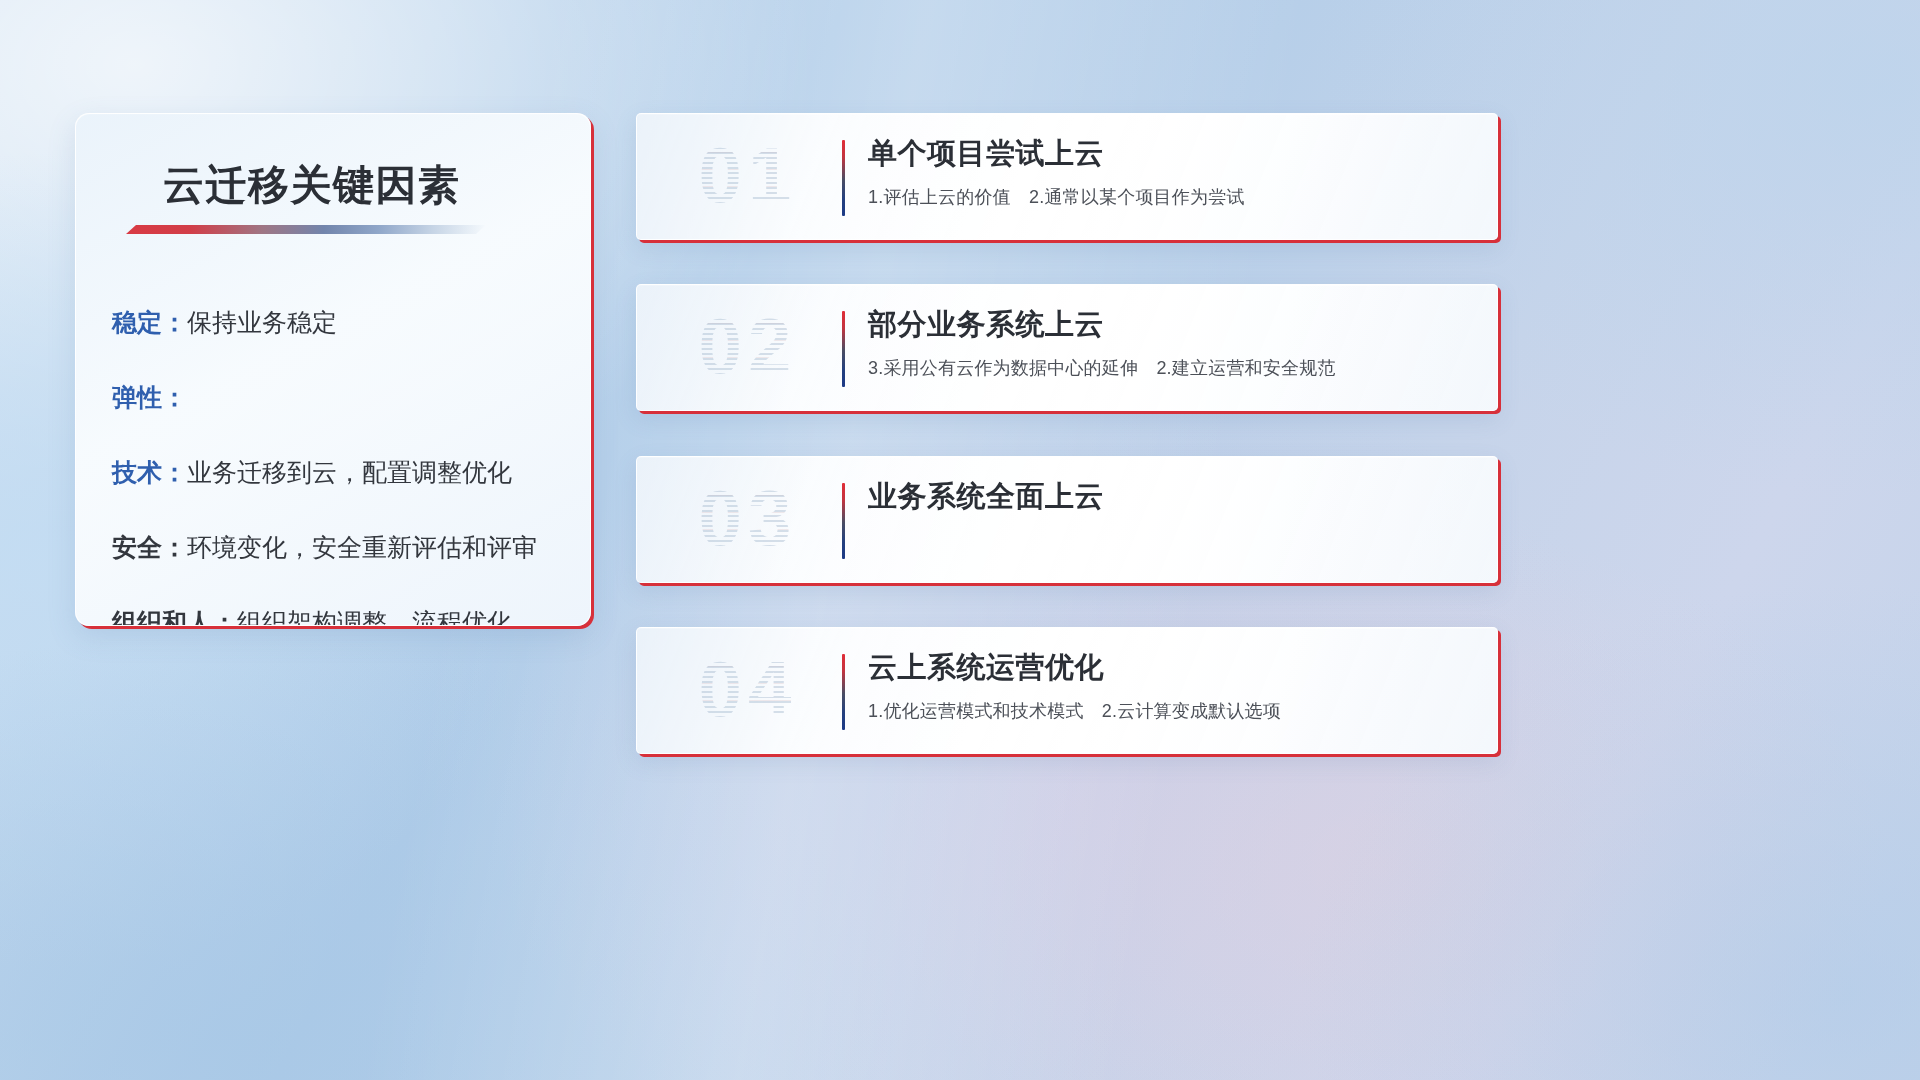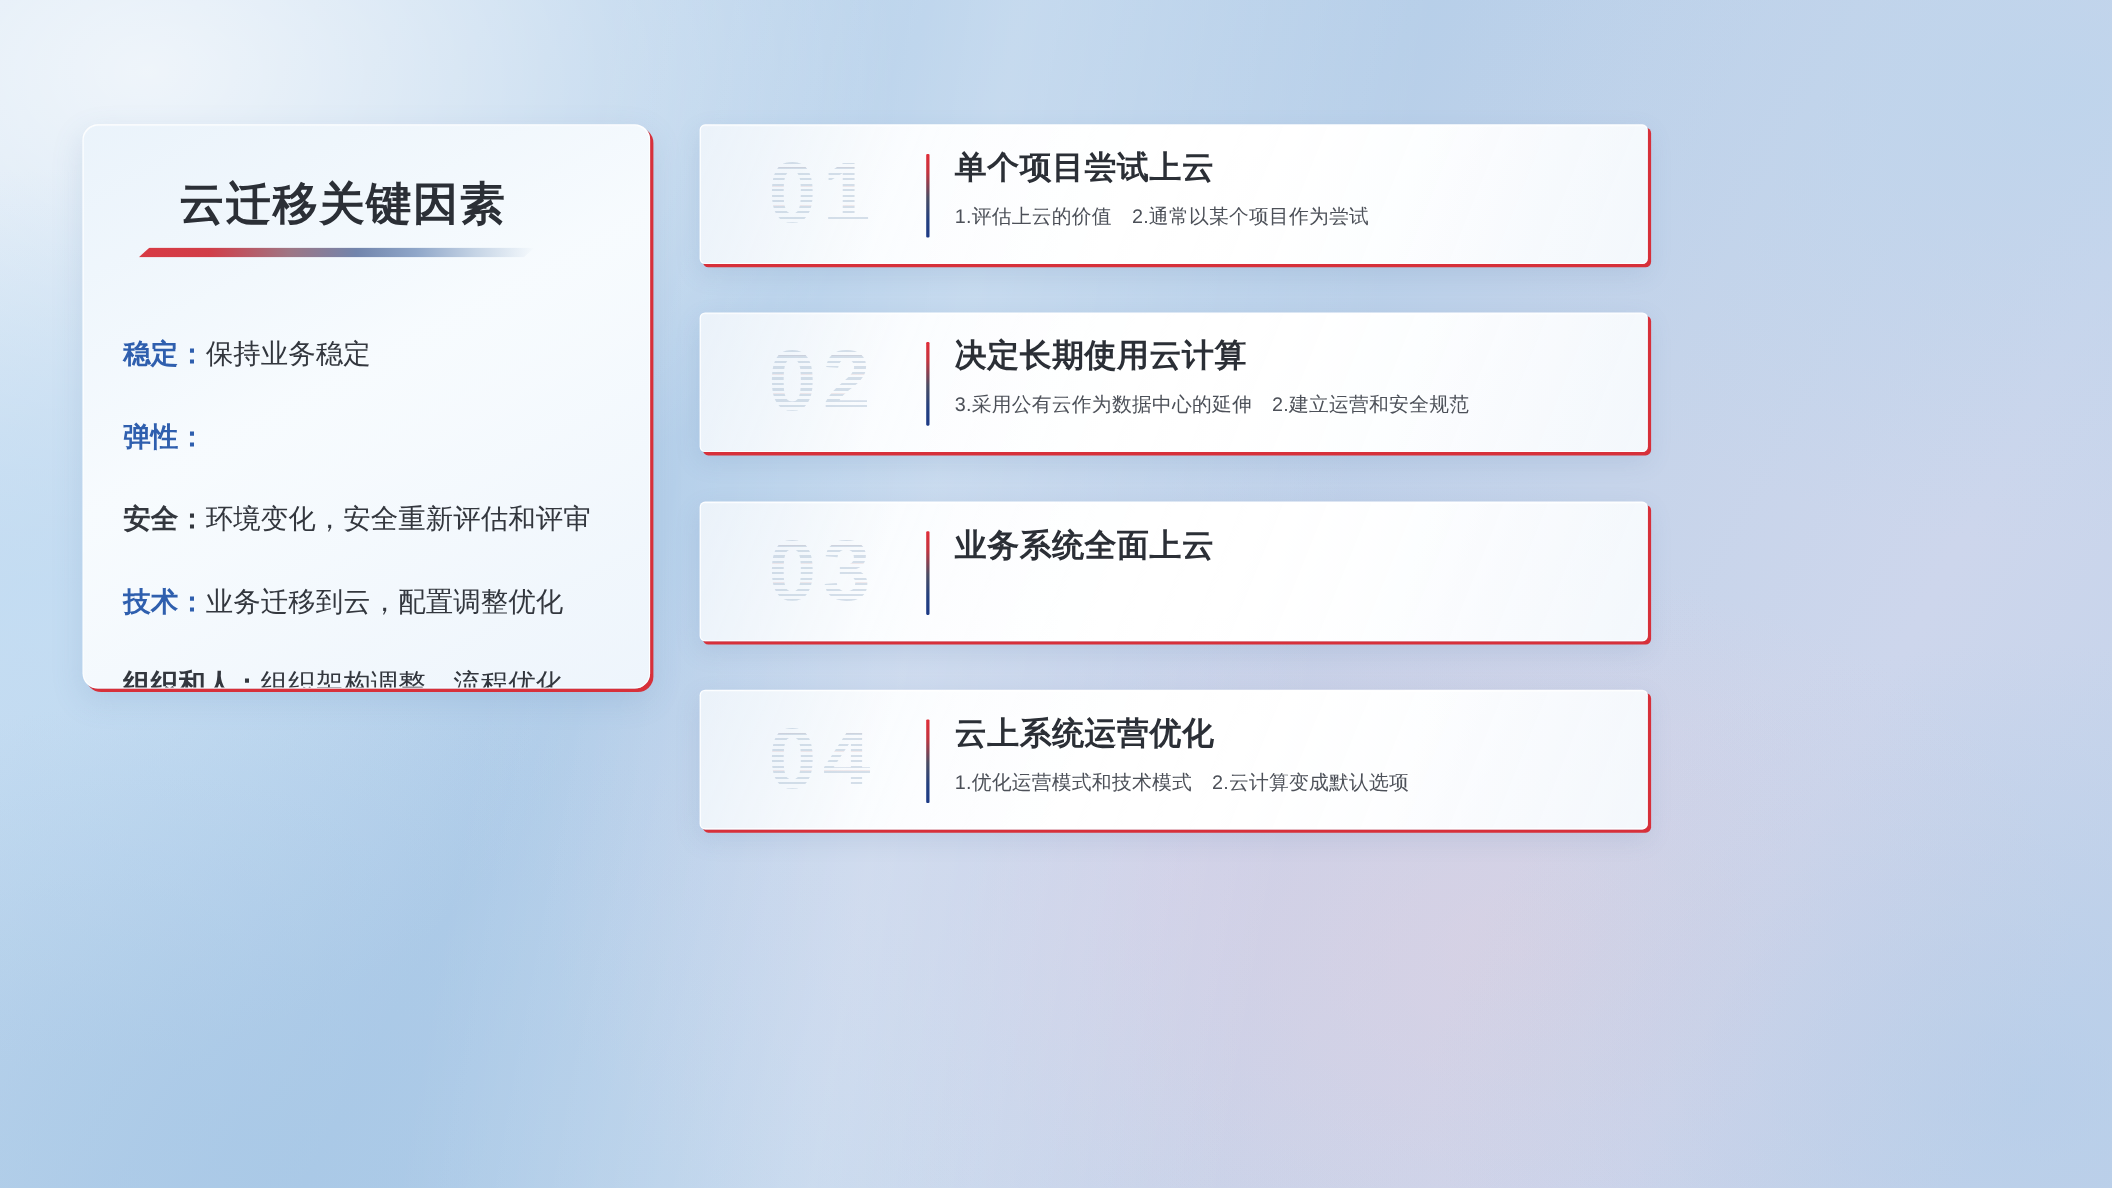--- a/index.html
+++ b/index.html
@@ -200,30 +200,30 @@
       <div class="panel-row">
         <span class="panel-label accent">稳定：</span>
         <span class="panel-text">保持业务稳定</span>
       </div>
 
       <div class="panel-row">
         <span class="panel-label accent">弹性：</span>
       </div>
 
       <div class="panel-row">
+        <span class="panel-label accent">技术：</span>
+        <span class="panel-text">业务迁移到云，配置调整优化</span>
+      </div>
+
+      <div class="panel-row">
         <span class="panel-label plain">安全：</span>
         <span class="panel-text">环境变化，安全重新评估和评审</span>
       </div>
 
       <div class="panel-row">
-        <span class="panel-label accent">技术：</span>
-        <span class="panel-text">业务迁移到云，配置调整优化</span>
-      </div>
-
-      <div class="panel-row">
         <span class="panel-label plain">组织和人：</span>
         <span class="panel-text">组织架构调整，流程优化，</span>
       </div>
 
       <div class="panel-row">
         <span class="panel-label plain"></span>
         <span class="panel-text">人员技能培训</span>
       </div>
 
     </div>
@@ -239,21 +239,21 @@
       <div class="step-sub">1.评估上云的价值　2.通常以某个项目作为尝试</div>
     </div>
   </div>
 
   <div class="step-card c2">
     <div class="card-sheen"></div>
     <div class="step-num-ghost">02</div>
     <div class="step-num">02</div>
     <div class="step-divider"></div>
     <div class="step-body">
-      <div class="step-title">决定长期使用云计算</div>
+      <div class="step-title">部分业务系统上云</div>
       <div class="step-sub">3.采用公有云作为数据中心的延伸　2.建立运营和安全规范</div>
     </div>
   </div>
 
   <div class="step-card c3">
     <div class="card-sheen"></div>
     <div class="step-num-ghost">03</div>
     <div class="step-num">03</div>
     <div class="step-divider"></div>
     <div class="step-body">

